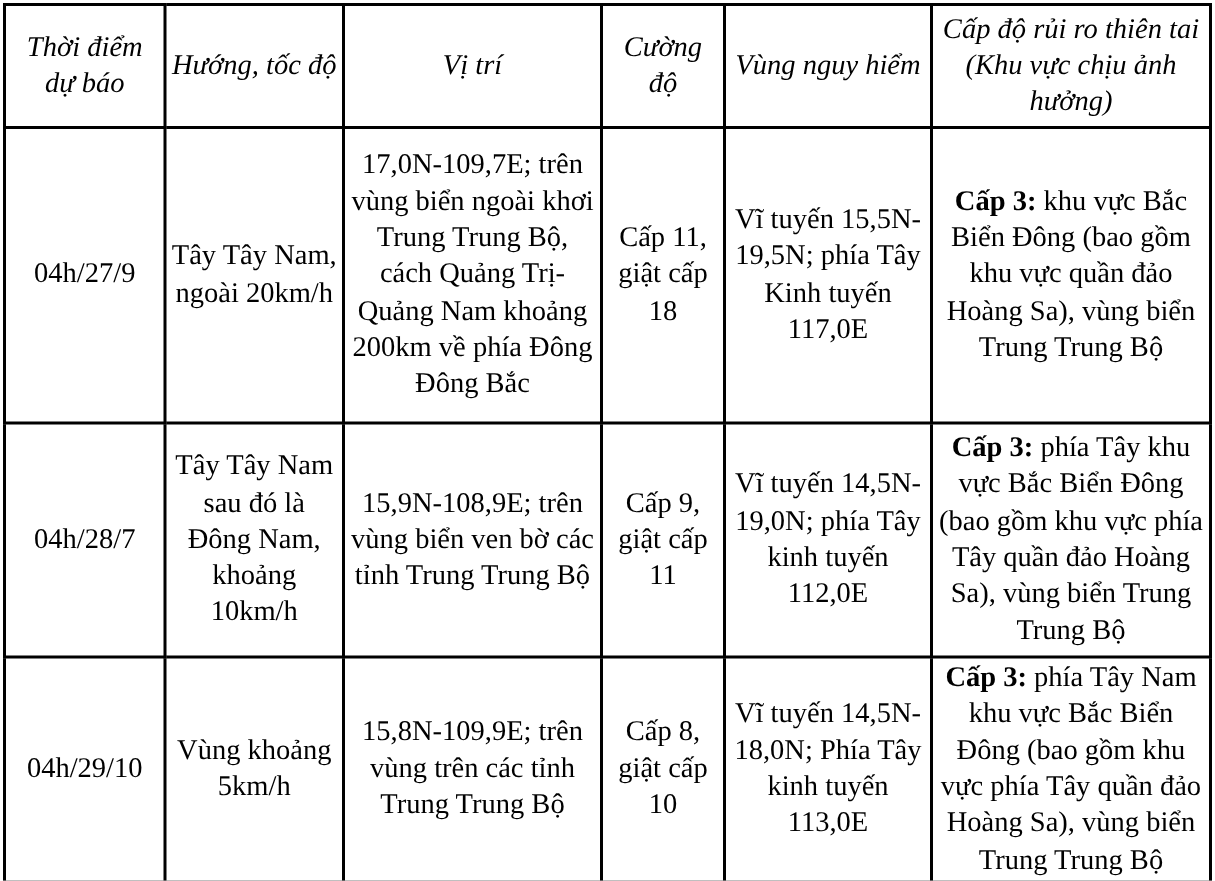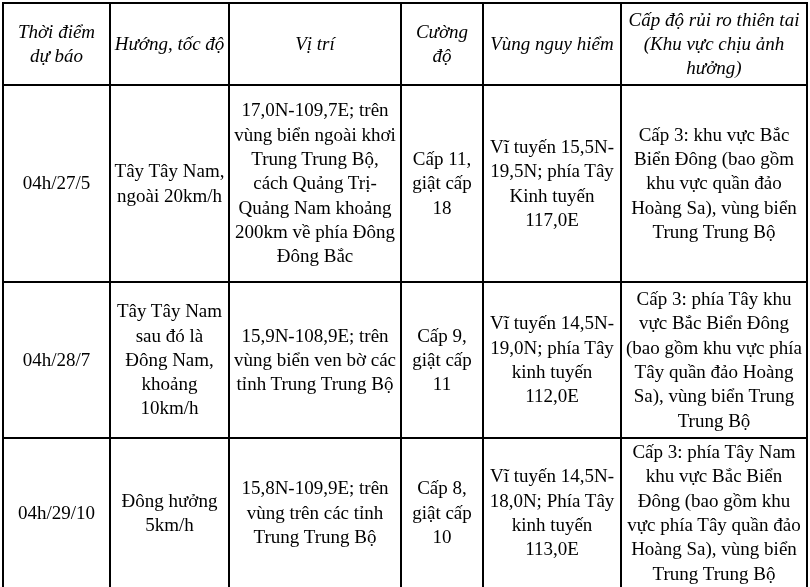--- a/index.html
+++ b/index.html
@@ -35,21 +35,21 @@
     line-height: 1.28;
     font-weight: normal;
     overflow: hidden;
     word-wrap: break-word;
   }
   table.forecast th {
     font-style: italic;
     font-weight: normal;
   }
   .risk-label {
-    font-weight: normal;
+    font-weight: bold;
   }
   
   col.c-time      { width: 107px; }
   col.c-direction { width: 119px; }
   col.c-position  { width: 172px; }
   col.c-intensity { width: 82px;  }
   col.c-danger    { width: 138px; }
   col.c-risk      { width: 186px; }
   tr.r-header { height: 82px;  }
   tr.r-0      { height: 197px; }
@@ -74,38 +74,38 @@
         <th>Thời điểm dự báo</th>
         <th>Hướng, tốc độ</th>
         <th>Vị trí</th>
         <th>Cường độ</th>
         <th>Vùng nguy hiểm</th>
         <th>Cấp độ rủi ro thiên tai (Khu vực chịu ảnh hưởng)</th>
       </tr>
     </thead>
     <tbody>
       <tr class="r-0">
-        <td>04h/27/5</td>
+        <td>04h/27/9</td>
         <td>Tây Tây Nam, ngoài 20km/h</td>
         <td>17,0N-109,7E; trên vùng biển ngoài khơi Trung Trung Bộ, cách Quảng Trị-Quảng Nam khoảng 200km về phía Đông Đông Bắc</td>
         <td>Cấp 11, giật cấp 18</td>
         <td>Vĩ tuyến 15,5N-19,5N; phía Tây Kinh tuyến 117,0E</td>
         <td><span class="risk-label">Cấp 3:</span><span> khu vực Bắc Biển Đông (bao gồm khu vực quần đảo Hoàng Sa), vùng biển Trung Trung Bộ</span></td>
       </tr>
       <tr class="r-1">
         <td>04h/28/7</td>
         <td>Tây Tây Nam sau đó là Đông Nam, khoảng 10km/h</td>
         <td>15,9N-108,9E; trên vùng biển ven bờ các tỉnh Trung Trung Bộ</td>
         <td>Cấp 9, giật cấp 11</td>
         <td>Vĩ tuyến 14,5N-19,0N; phía Tây kinh tuyến 112,0E</td>
         <td><span class="risk-label">Cấp 3:</span><span> phía Tây khu vực Bắc Biển Đông (bao gồm khu vực phía Tây quần đảo Hoàng Sa), vùng biển Trung Trung Bộ</span></td>
       </tr>
       <tr class="r-2">
         <td>04h/29/10</td>
-        <td>Đông hưởng 5km/h</td>
+        <td>Vùng khoảng 5km/h</td>
         <td>15,8N-109,9E;  trên vùng trên các tỉnh Trung Trung Bộ</td>
         <td>Cấp 8, giật cấp 10</td>
         <td>Vĩ tuyến 14,5N-18,0N; Phía Tây kinh tuyến 113,0E</td>
         <td><span class="risk-label">Cấp 3:</span><span> phía Tây Nam khu vực Bắc Biển Đông (bao gồm khu vực phía Tây quần đảo Hoàng Sa), vùng biển Trung Trung Bộ</span></td>
       </tr>
     </tbody>
   </table>
 </div>
 
 </body></html>

